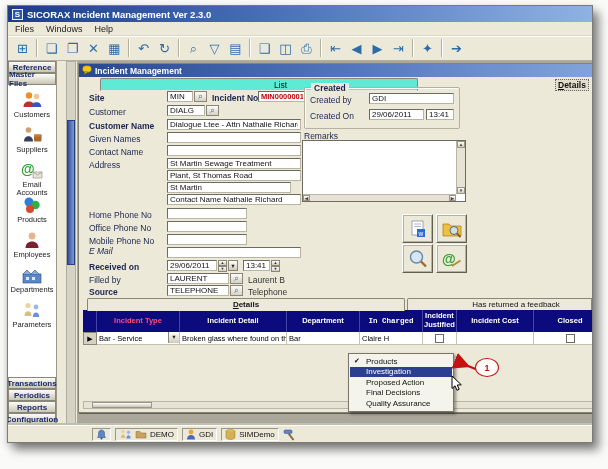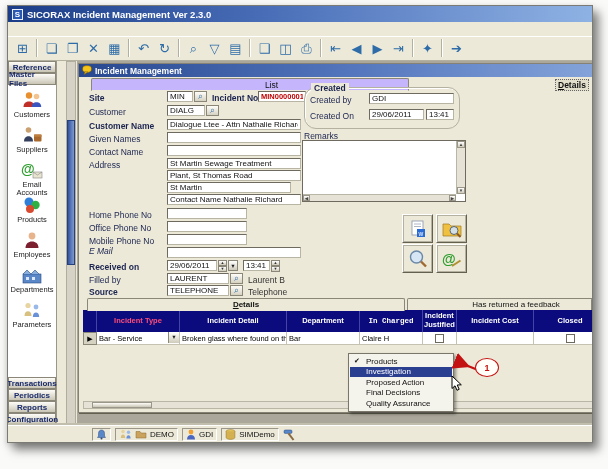--- a/index.html
+++ b/index.html
@@ -42,42 +42,42 @@
   .vscroll { position:absolute; left:58px; top:0; width:10px; bottom:0; background:#d6d2c6; border:1px solid #b0ac9e; }
   .vthumb { position:absolute; left:0; right:0; top:16%; height:40%;
     background:linear-gradient(90deg,#33539e,#7e9ad0); border:1px solid #24407e; }
   .mdi { position:absolute; left:69px; top:0; right:0; bottom:0; background:#aba79b; }
   
   .iwin { position:absolute; left:1px; top:2px; width:560px; height:350px; background:#ece9d8;
     border:1px solid #858175; box-shadow:1px 1px 0 #63604f; }
   .iwin-tb { position:absolute; top:0; left:0; right:0; height:13px;
     background:linear-gradient(90deg,#27488e 0%,#5577bd 50%,#8cabdf 100%);
     color:#fff; font-size:8.5px; font-weight:bold; display:flex; align-items:center; gap:3px; padding:0 3px; }
-  .tab-list { position:absolute; left:12px; top:14px; width:318px; height:13px; background:#c4b5fd;
+  .tab-list { position:absolute; left:21px; top:14px; width:318px; height:13px; background:#5eead4;
     border:1px solid #8a8678; border-bottom:1px solid #ece9d8; border-radius:2px 2px 0 0;
     text-align:center; font-size:8.5px; color:#111; line-height:12px;padding-left:43px; }
   .details-link { position:absolute; left:476px; top:15px; font-size:8.5px; font-weight:bold;
     color:#111; border:1px dotted #666; padding:0 2px; background:#e2dfcd; }
   .details-link::first-letter { text-decoration: underline; }
   .lbl { position:absolute; font-size:8.5px; color:#1b2450; white-space:nowrap; }
   .lbl.b { font-weight:bold; }
   .lbl.plain { color:#333; }
   .tb { position:absolute; height:11px; background:#fff; border:1px solid #6e6a60;
     border-right-color:#b9b5a5; border-bottom-color:#b9b5a5;
     font-size:8px; color:#111; padding:0 2px; font-family:inherit; }
   input.tb { outline:none; }
   .tb.red { color:#c00000; font-weight:bold; }
   .lookup { position:absolute; width:13px; height:11px; background:linear-gradient(#fefdf8,#d6d2c2);
     border:1px solid #8a8678; font-size:9px; color:#2d6ca8; line-height:9px; text-align:center; padding:0; }
   .spin { position:absolute; width:9px; height:11px; display:flex; flex-direction:column; }
   .spin span { flex:1; background:linear-gradient(#fff,#cfcbbb); border:1px solid #8a8678;
     font-size:4px; color:#333; line-height:4px; text-align:center; }
   .drop { position:absolute; width:10px; height:11px; background:linear-gradient(#fff,#cfcbbb);
     border:1px solid #8a8678; font-size:5.5px; color:#222; text-align:center; line-height:10px; padding:0; }
-  .group { position:absolute; border:1px solid #b5b1a1; border-radius:12px; box-shadow:1px 1px 0 #fff inset; }
+  .group { position:absolute; border:1px solid #b5b1a1; border-radius:2px; box-shadow:1px 1px 0 #fff inset; }
   .group-cap { position:absolute; top:-5px; left:6px; background:#ece9d8; padding:0 3px;
     font-size:8.5px; font-weight:bold; color:#1b2450; }
   .remarks { position:absolute; background:#fff; border:1px solid #6e6a60; }
   .sb-v { position:absolute; top:0; right:0; bottom:7px; width:9px; background:#e6e3d6; border-left:1px solid #bab6a6; }
   .sb-h { position:absolute; left:0; right:9px; bottom:0; height:7px; background:#e6e3d6; border-top:1px solid #bab6a6; }
   .sb-b { position:absolute; background:linear-gradient(#fff,#cfcbbb); border:1px solid #9a968a;
     font-size:4.5px; color:#444; text-align:center; line-height:6px; }
   .sqbtn { position:absolute; width:31px; height:29px; background:#ece9d8;
     border:1px solid; border-color:#fff #63604f #63604f #fff; box-shadow:0 0 0 1px #b5b1a1 inset;
     display:flex; align-items:center; justify-content:center; padding:0; }
@@ -116,20 +116,25 @@
 </head>
 <body>
 
 <div class="app">
 
   <div class="titlebar">
     <div class="logo">S</div>
     <div class="title">SICORAX Incident Management Ver 2.3.0</div>
   </div>
 
+  <div class="menubar">
+    <span>Files</span>
+    <span>Windows</span>
+    <span>Help</span>
+  </div>
 
   <div class="toolbar">
     <div class="tbtn">⊞</div>
     <div class="tsep"></div>
     <div class="tbtn">❏</div>
     <div class="tbtn">❐</div>
     <div class="tbtn">✕</div>
     <div class="tbtn">▦</div>
     <div class="tsep"></div>
     <div class="tbtn">↶</div>

